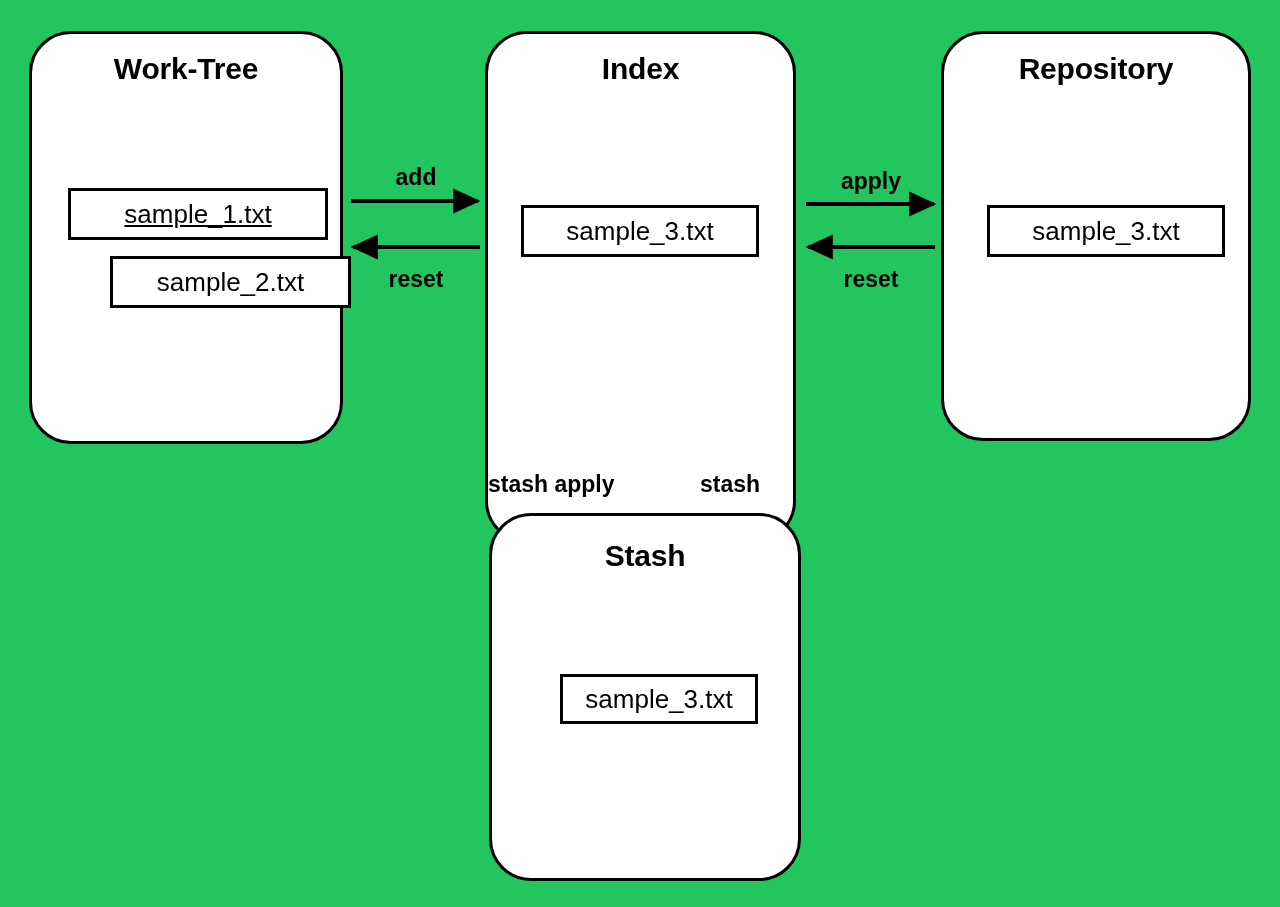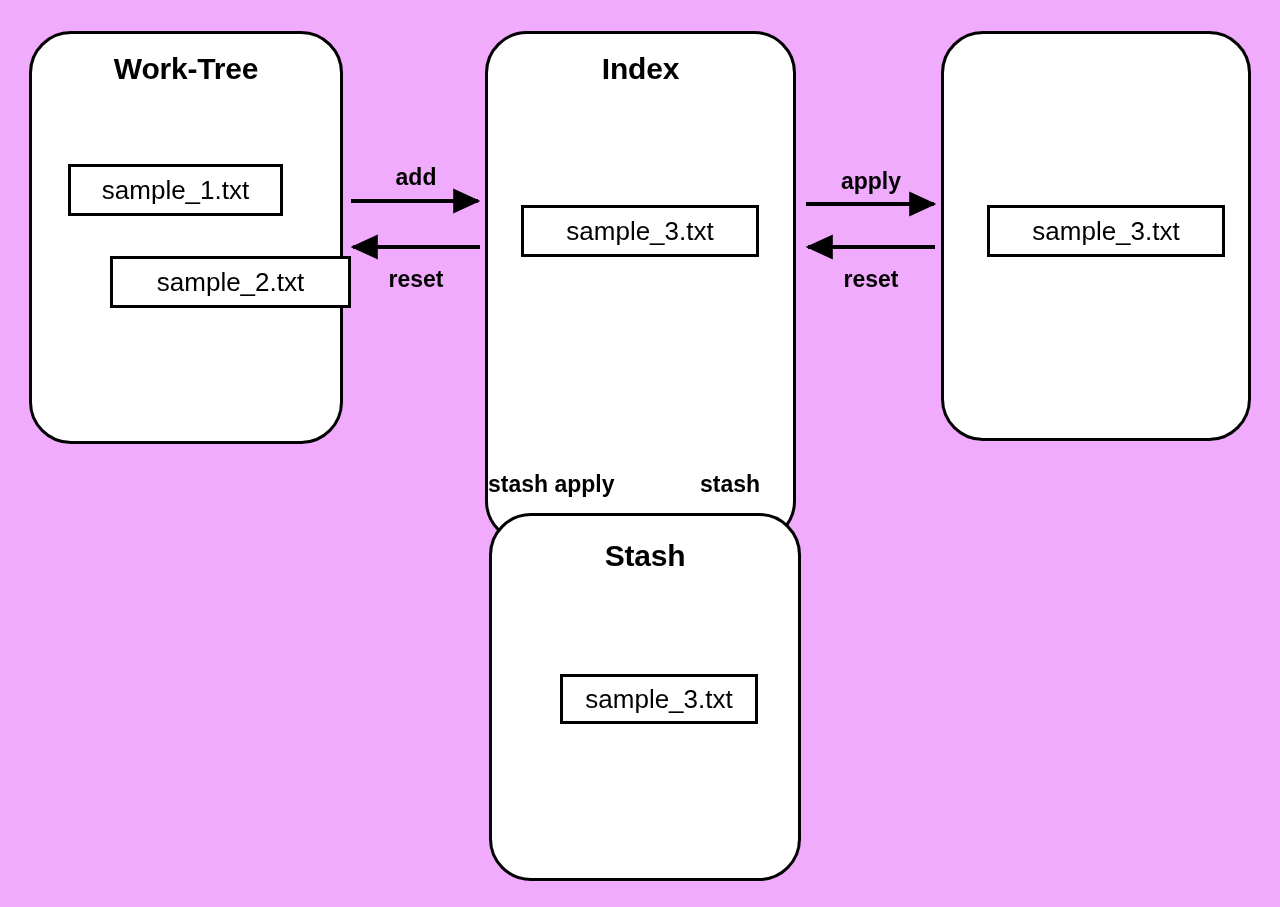--- a/index.html
+++ b/index.html
@@ -4,21 +4,21 @@
 <style>
   html, body {
     margin: 0;
     padding: 0;
     background: #ffffff;
   }
   #canvas {
     position: relative;
     width: 1280px;
     height: 907px;
-    background: #f0abfc;
+    background: #22c55e;
     font-family: "Liberation Sans", sans-serif;
     overflow: hidden;
   }
 
   
   .zone {
     position: absolute;
     box-sizing: border-box;
     border: 3px solid #000000;
     border-radius: 42px;
@@ -98,38 +98,39 @@
     <line x1="935" y1="247" x2="808" y2="247" stroke="#000000" stroke-width="4" marker-end="url(#arrowhead)"></line>
 
     <line x1="631" y1="508" x2="631" y2="455" stroke="#000000" stroke-width="4" marker-end="url(#arrowhead)"></line>
 
     <line x1="677" y1="453" x2="677" y2="506" stroke="#000000" stroke-width="4" marker-end="url(#arrowhead)"></line>
   </svg>
 
   <div class="zone" style="left:29px; top:31px; width:314px; height:413px;">
     <div class="zone-title" style="top:18px;">Work-Tree</div>
 
-    <div class="file-box" style="left:36px; top:130px; width:215px; height:52px;">
+    <div class="file-box" style="left:36px; top:154px; width:260px; height:52px;text-decoration:underline;">
       <span class="file-label">sample_1.txt</span>
     </div>
 
     <div class="file-box" style="left:36px; top:222px; width:241px; height:52px;margin-left:42px;">
       <span class="file-label">sample_2.txt</span>
     </div>
   </div>
 
   <div class="zone" style="left:485px; top:31px; width:311px; height:512px;">
     <div class="zone-title" style="top:18px;">Index</div>
 
     <div class="file-box" style="left:33px; top:171px; width:238px; height:52px;">
       <span class="file-label">sample_3.txt</span>
     </div>
   </div>
 
   <div class="zone" style="left:941px; top:31px; width:310px; height:410px;">
+    <div class="zone-title" style="top:18px;">Repository</div>
 
     <div class="file-box" style="left:43px; top:171px; width:238px; height:52px;">
       <span class="file-label">sample_3.txt</span>
     </div>
   </div>
 
   <div class="zone" style="left:489px; top:513px; width:312px; height:368px;">
     <div class="zone-title" style="top:23px;">Stash</div>
 
     <div class="file-box" style="left:68px; top:158px; width:198px; height:50px;">

